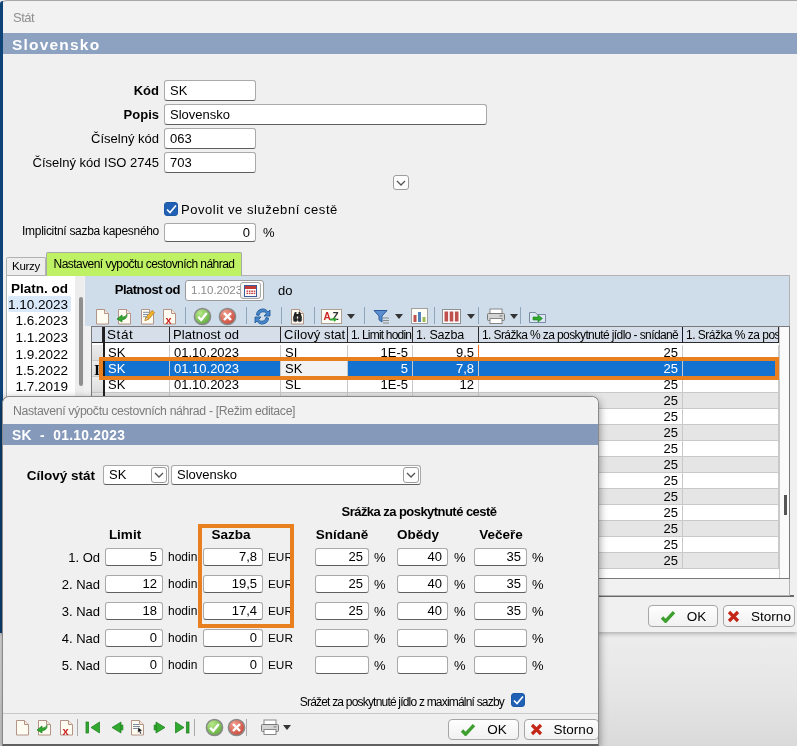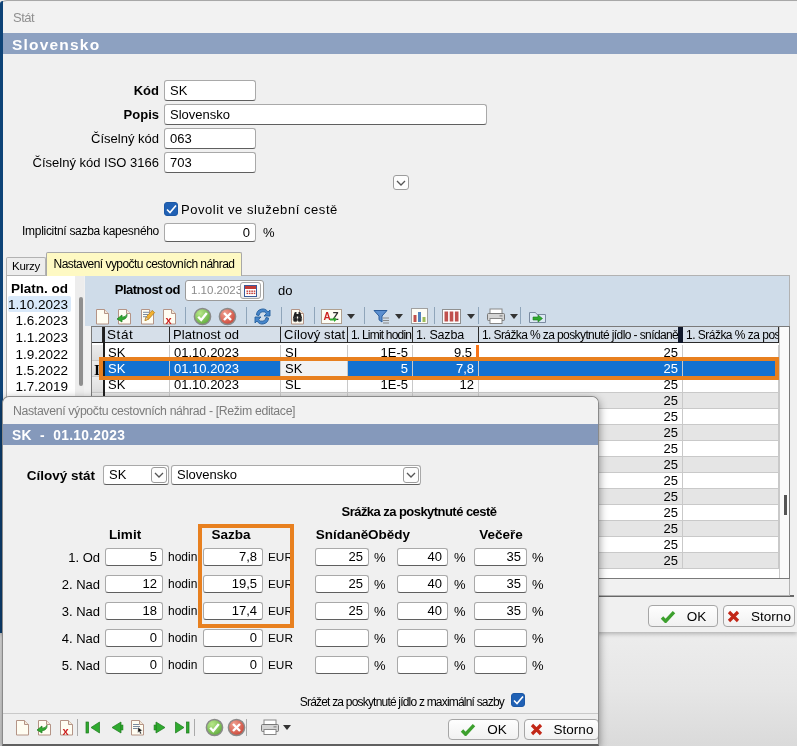--- a/index.html
+++ b/index.html
@@ -15,41 +15,41 @@
 .btn{position:absolute;background:linear-gradient(#fefefe,#f1f1f1);border:1px solid #a6a6a6;border-radius:4px;display:flex;align-items:center;justify-content:center;gap:11px;font-size:13.5px}
 </style></head><body>
 <div class="abs" style="left:0;top:0;width:797px;height:632px;background:#f0f0f0;border-top:1px solid #a8a8a8;border-radius:7px 0 0 0;box-shadow:0 2px 4px rgba(0,0,0,.25)">
 <div class="abs" style="left:3px;top:1px;width:794px;height:31px;background:#f2f2f2;border-radius:6px 0 0 0"></div>
 <div class="abs" style="left:13px;top:9px;font-size:13px;letter-spacing:-0.5px;color:#8f8f8f">Stát</div>
 <div class="abs" style="left:3px;top:32px;width:794px;height:21px;background:#8da1c1"></div>
 <div class="abs b" style="left:12px;top:35px;font-size:15.5px;letter-spacing:1.2px;color:#fff">Slovensko</div>
 <div class="lbl b" style="left:0;width:159px;top:82px;">Kód</div>
 <div class="lbl " style="left:0;width:159px;top:130px;">Číselný kód</div>
 <div class="lbl b" style="left:0;width:159px;top:106px;">Popis</div>
-<div class="lbl " style="left:0;width:159px;top:154px;">Číselný kód ISO 3166</div>
+<div class="lbl " style="left:0;width:159px;top:154px;">Číselný kód ISO 2745</div>
 <div class="lbl " style="left:0;width:159px;top:223px;font-size:12px;letter-spacing:-0.3px">Implicitní sazba kapesného</div>
 <div class="inp" style="left:164px;top:79px;width:92px;height:21px">SK</div>
 <div class="inp" style="left:164px;top:103px;width:323px;height:21px">Slovensko</div>
 <div class="inp" style="left:164px;top:127px;width:92px;height:21px">063</div>
 <div class="inp" style="left:164px;top:151px;width:92px;height:21px">703</div>
 <div class="combo-arrow" style="left:393px;top:174px;width:16px;height:15px">
       <svg width="10" height="6">
         <path d="M1 1l4 4 4-4" stroke="#555" stroke-width="1.3" fill="none"></path>
       </svg>
     </div>
 <div class="cb" style="left:164px;top:201px">
       <svg width="11" height="9">
         <path d="M1 4.5l3 3 6-7" stroke="#fff" stroke-width="1.6" fill="none"></path>
       </svg>
     </div>
 <div class="abs" style="left:181px;top:201px;letter-spacing:0.55px">Povolit ve služební cestě</div>
 <div class="inp r" style="left:164px;top:222px;width:92px;height:19px;line-height:17px">0</div>
 <div class="abs" style="left:263px;top:224px">%</div>
 <div class="abs" style="left:6px;top:256px;width:40px;height:18px;background:#ededed;border:1px solid #b2b2b2;border-bottom:none;border-radius:2px 2px 0 0;text-align:center;line-height:17px;font-size:11.5px;letter-spacing:-0.3px">Kurzy</div>
-<div class="abs" style="left:46px;top:251px;width:196px;height:24px;background:#fef9c3;border:1px solid #a8a8a8;border-bottom:none;border-radius:2px 2px 0 0;text-align:center;line-height:22px;z-index:3;font-size:12px;letter-spacing:-0.55px;white-space:nowrap;overflow:hidden">Nastavení vypočtu cestovních náhrad</div>
+<div class="abs" style="left:46px;top:251px;width:196px;height:24px;background:#bef264;border:1px solid #a8a8a8;border-bottom:none;border-radius:2px 2px 0 0;text-align:center;line-height:22px;z-index:3;font-size:12px;letter-spacing:-0.55px;white-space:nowrap;overflow:hidden">Nastavení vypočtu cestovních náhrad</div>
 <div class="abs" style="left:6px;top:274px;width:784px;height:321px;background:#f1f1f1;border:1px solid #b2b2b2;z-index:1"></div>
 <div class="abs" style="left:7px;top:275px;width:68px;height:319px;background:#fff;z-index:2"></div>
 <div class="abs" style="left:75px;top:275px;width:9px;height:319px;background:#ededed;z-index:2"></div>
 <div class="abs" style="left:79px;top:296px;width:4px;height:89px;background:#8f8f8f;border-radius:2px;z-index:2"></div>
 <div class="abs b" style="left:11px;top:280px;font-size:13.5px;z-index:2">Platn. od</div>
 <div class="abs" style="left:8px;top:295px;width:63px;height:16px;background:#d9e9fa;border-radius:2px;z-index:2"></div>
 <div class="abs" style="left:0;top:296px;width:68px;text-align:right;font-size:13.5px;z-index:2">1.10.2023</div>
 <div class="abs" style="left:0;top:312px;width:68px;text-align:right;font-size:13.5px;z-index:2">1.6.2023</div>
 <div class="abs" style="left:0;top:329px;width:68px;text-align:right;font-size:13.5px;z-index:2">1.1.2023</div>
 <div class="abs" style="left:0;top:346px;width:68px;text-align:right;font-size:13.5px;z-index:2">1.9.2022</div>
@@ -218,29 +218,29 @@
         <path d="M5 9 h5 v-2 l4.5 3.5 -4.5 3.5 v-2 H5z" fill="#2faa2f" stroke="#1d7a1d" stroke-width="0.6"></path>
       </svg>
     </div>
 <div class="abs" style="left:91px;top:325px;width:699px;height:253px;background:#fff;border:1px solid #7a7a7a;z-index:2;overflow:hidden">
 <div class="abs" style="left:0;top:0;width:687px;height:16px;background:#d6dfe9;border-bottom:1px solid #2a2a2a"></div>
 <div class="abs" style="left:12px;top:0;width:66px;height:16px;border-right:1px solid #2a2a2a;line-height:16px;padding-left:3px;white-space:nowrap;overflow:hidden;font-size:13.5px;letter-spacing:0.6px">Stát</div>
 <div class="abs" style="left:78px;top:0;width:111px;height:16px;border-right:1px solid #2a2a2a;line-height:16px;padding-left:3px;white-space:nowrap;overflow:hidden;font-size:13px;letter-spacing:0.1px">Platnost od</div>
 <div class="abs" style="left:189px;top:0;width:67px;height:16px;border-right:1px solid #2a2a2a;line-height:16px;padding-left:3px;white-space:nowrap;overflow:hidden;font-size:13px;letter-spacing:0.05px">Cílový stat</div>
 <div class="abs" style="left:256px;top:0;width:65px;height:16px;border-right:1px solid #2a2a2a;line-height:16px;padding-left:3px;white-space:nowrap;overflow:hidden;font-size:12px;letter-spacing:-0.8px">1. Limit hodin</div>
 <div class="abs" style="left:321px;top:0;width:66px;height:16px;border-right:1px solid #2a2a2a;line-height:16px;padding-left:3px;white-space:nowrap;overflow:hidden;font-size:12.5px;letter-spacing:-0.17px">1. Sazba</div>
-<div class="abs" style="left:387px;top:0;width:204px;height:16px;border-right:5px solid #0f172a;line-height:16px;padding-left:3px;white-space:nowrap;overflow:hidden;font-size:12px;letter-spacing:-0.6px">1. Srážka % za poskytnuté jídlo - snídaně</div>
+<div class="abs" style="left:387px;top:0;width:204px;height:16px;border-right:1px solid #0f172a;line-height:16px;padding-left:3px;white-space:nowrap;overflow:hidden;font-size:12px;letter-spacing:-0.6px">1. Srážka % za poskytnuté jídlo - snídaně</div>
 <div class="abs" style="left:591px;top:0;width:96px;height:16px;border-right:1px solid #2a2a2a;line-height:16px;padding-left:3px;white-space:nowrap;overflow:hidden;font-size:12px;letter-spacing:-0.52px">1. Srážka % za pos</div>
 <div class="abs" style="left:0;top:0;width:11px;height:16px;background:#d6dfe9;border-right:1px solid #2a2a2a;border-bottom:1px solid #2a2a2a"></div>
 <div class="abs" style="left:12px;top:18px;width:675px;height:16px;background:#fff;border-bottom:1px solid #c9c9c9"></div>
 <div class="abs" style="left:12px;top:18px;width:66px;height:16px;border-right:1px solid #c9c9c9;line-height:15px;padding-left:4px;color:#000;white-space:nowrap;overflow:hidden">SK</div>
 <div class="abs" style="left:78px;top:18px;width:111px;height:16px;border-right:1px solid #c9c9c9;line-height:15px;padding-left:4px;color:#000;white-space:nowrap;overflow:hidden">01.10.2023</div>
 <div class="abs" style="left:189px;top:18px;width:67px;height:16px;border-right:1px solid #c9c9c9;line-height:15px;padding-left:4px;color:#000;white-space:nowrap;overflow:hidden">SI</div>
 <div class="abs" style="left:256px;top:18px;width:65px;height:16px;border-right:1px solid #c9c9c9;line-height:15px;text-align:right;padding-right:4px;color:#000;white-space:nowrap;overflow:hidden">1E-5</div>
-<div class="abs" style="left:321px;top:18px;width:66px;height:16px;border-right:3px solid #f97316;line-height:15px;text-align:right;padding-right:4px;color:#000;white-space:nowrap;overflow:hidden">9.5</div>
+<div class="abs" style="left:321px;top:18px;width:66px;height:16px;border-right:1px solid #f97316;line-height:15px;text-align:right;padding-right:4px;color:#000;white-space:nowrap;overflow:hidden">9.5</div>
 <div class="abs" style="left:387px;top:18px;width:204px;height:16px;border-right:1px solid #c9c9c9;line-height:15px;text-align:right;padding-right:4px;color:#000;white-space:nowrap;overflow:hidden">25</div>
 <div class="abs" style="left:591px;top:18px;width:96px;height:16px;border-right:1px solid #c9c9c9;line-height:15px;padding-left:4px;color:#000;white-space:nowrap;overflow:hidden"></div>
 <div class="abs" style="left:0;top:18px;width:11px;height:16px;background:linear-gradient(#ececec,#dedede);border-bottom:1px solid #c9c9c9"></div>
 <div class="abs" style="left:12px;top:34px;width:675px;height:16px;background:#1371d0;border-bottom:1px solid #c9c9c9"></div>
 <div class="abs" style="left:12px;top:34px;width:66px;height:16px;border-right:1px solid #c9c9c9;line-height:15px;padding-left:4px;color:#fff;white-space:nowrap;overflow:hidden">SK</div>
 <div class="abs" style="left:78px;top:34px;width:111px;height:16px;border-right:1px solid #c9c9c9;line-height:15px;padding-left:4px;color:#fff;white-space:nowrap;overflow:hidden">01.10.2023</div>
 <div class="abs" style="left:189px;top:34px;width:67px;height:16px;background:#f2f2f2;border-right:1px solid #c9c9c9;line-height:15px;padding-left:4px;color:#000;white-space:nowrap;overflow:hidden">SK</div>
 <div class="abs" style="left:256px;top:34px;width:65px;height:16px;border-right:1px solid #c9c9c9;line-height:15px;text-align:right;padding-right:4px;color:#fff;white-space:nowrap;overflow:hidden">5</div>
 <div class="abs" style="left:321px;top:34px;width:66px;height:16px;border-right:1px solid #c9c9c9;line-height:15px;text-align:right;padding-right:4px;color:#fff;white-space:nowrap;overflow:hidden">7,8</div>
 <div class="abs" style="left:387px;top:34px;width:204px;height:16px;border-right:1px solid #c9c9c9;line-height:15px;text-align:right;padding-right:4px;color:#fff;white-space:nowrap;overflow:hidden">25</div>
@@ -390,21 +390,21 @@
 <div class="inp" style="left:168px;top:68px;width:250px;height:20px;line-height:18px">Slovensko</div>
 <div class="combo-arrow" style="left:400px;top:70px;width:16px;height:16px">
       <svg width="10" height="6">
         <path d="M1 1l4 4 4-4" stroke="#555" stroke-width="1.3" fill="none"></path>
       </svg>
     </div>
 <div class="abs b" style="left:296px;top:107px;width:240px;text-align:center;font-size:13px;letter-spacing:-0.55px">Srážka za poskytnuté cestě</div>
 <div class="abs b" style="left:72px;top:130px;width:100px;text-align:center;font-size:13.5px">Limit</div>
 <div class="abs b" style="left:178px;top:130px;width:100px;text-align:center;font-size:13.5px">Sazba</div>
 <div class="abs b" style="left:289px;top:130px;width:100px;text-align:center;font-size:13.5px">Snídaně</div>
-<div class="abs b" style="left:365px;top:130px;width:100px;text-align:left;font-size:13.5px">Obědy</div>
+<div class="abs b" style="left:365px;top:130px;width:100px;text-align:center;font-size:13.5px">Obědy</div>
 <div class="abs b" style="left:448px;top:130px;width:100px;text-align:center;font-size:13.5px">Večeře</div>
 <div class="lbl" style="left:0;width:97px;top:153px">1. Od</div>
 <div class="inp r" style="left:102px;top:151px;width:58px;height:18px;line-height:16px">5</div>
 <div class="abs" style="left:165px;top:153px;font-size:12px">hodin</div>
 <div class="inp r" style="left:200px;top:151px;width:60px;height:18px;line-height:16px">7,8</div>
 <div class="abs" style="left:265px;top:153px;font-size:11.8px">EUR</div>
 <div class="inp r" style="left:312px;top:151px;width:54px;height:18px;line-height:16px">25</div>
 <div class="abs" style="left:371px;top:153px">%</div>
 <div class="inp r" style="left:394px;top:151px;width:51px;height:18px;line-height:16px">40</div>
 <div class="abs" style="left:451px;top:153px">%</div>

